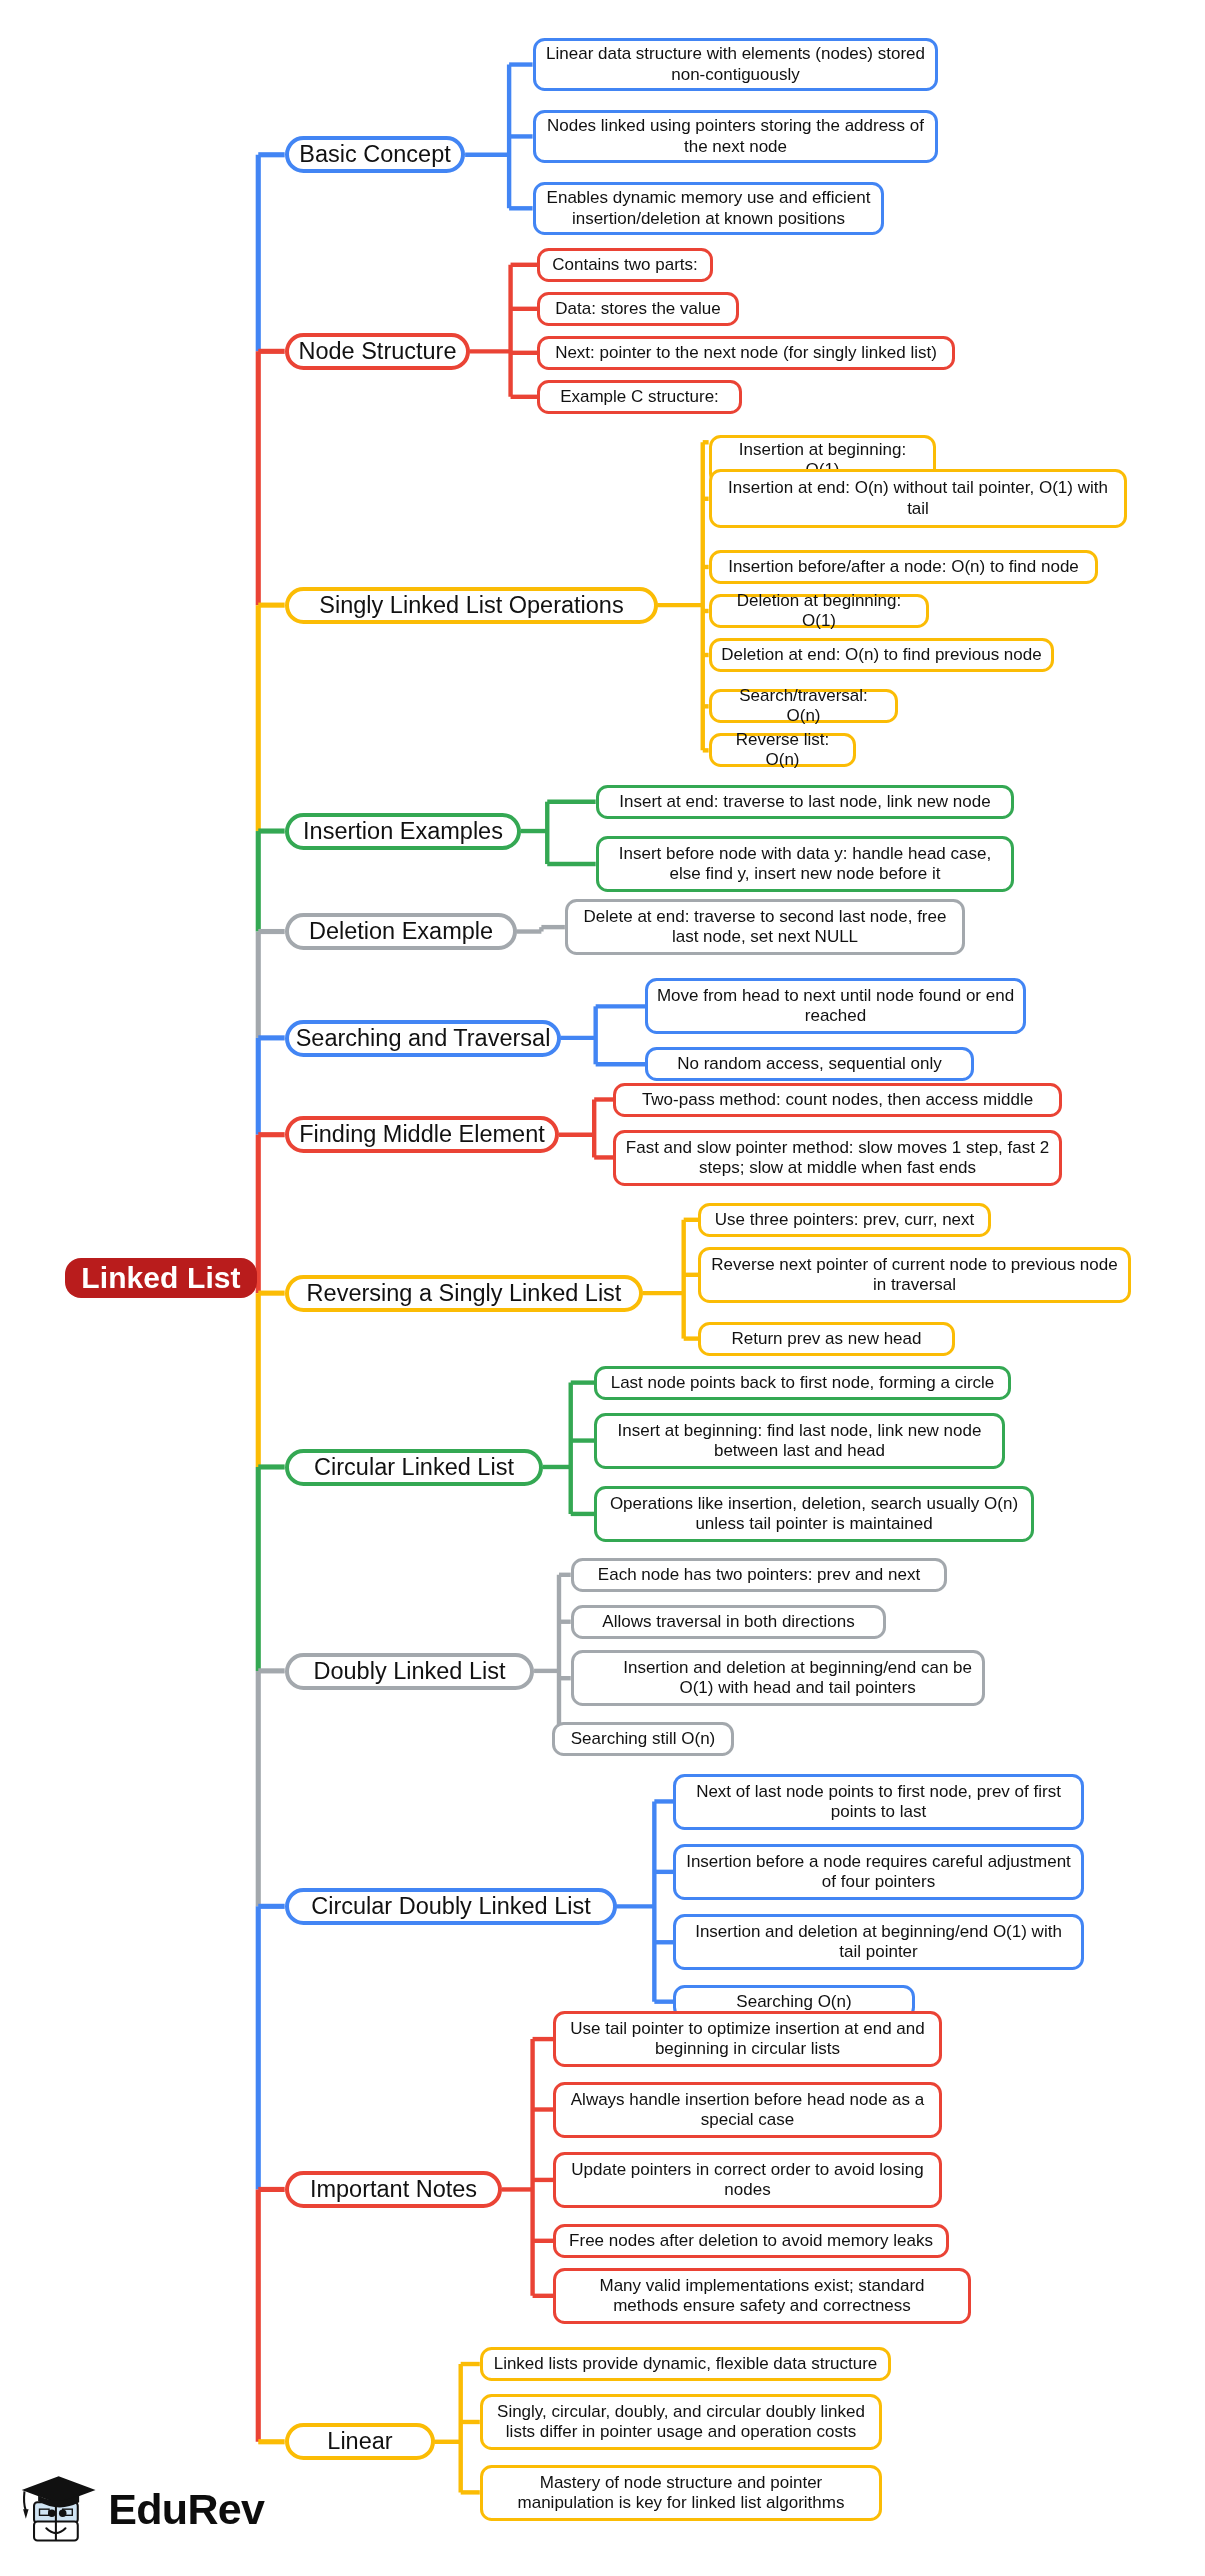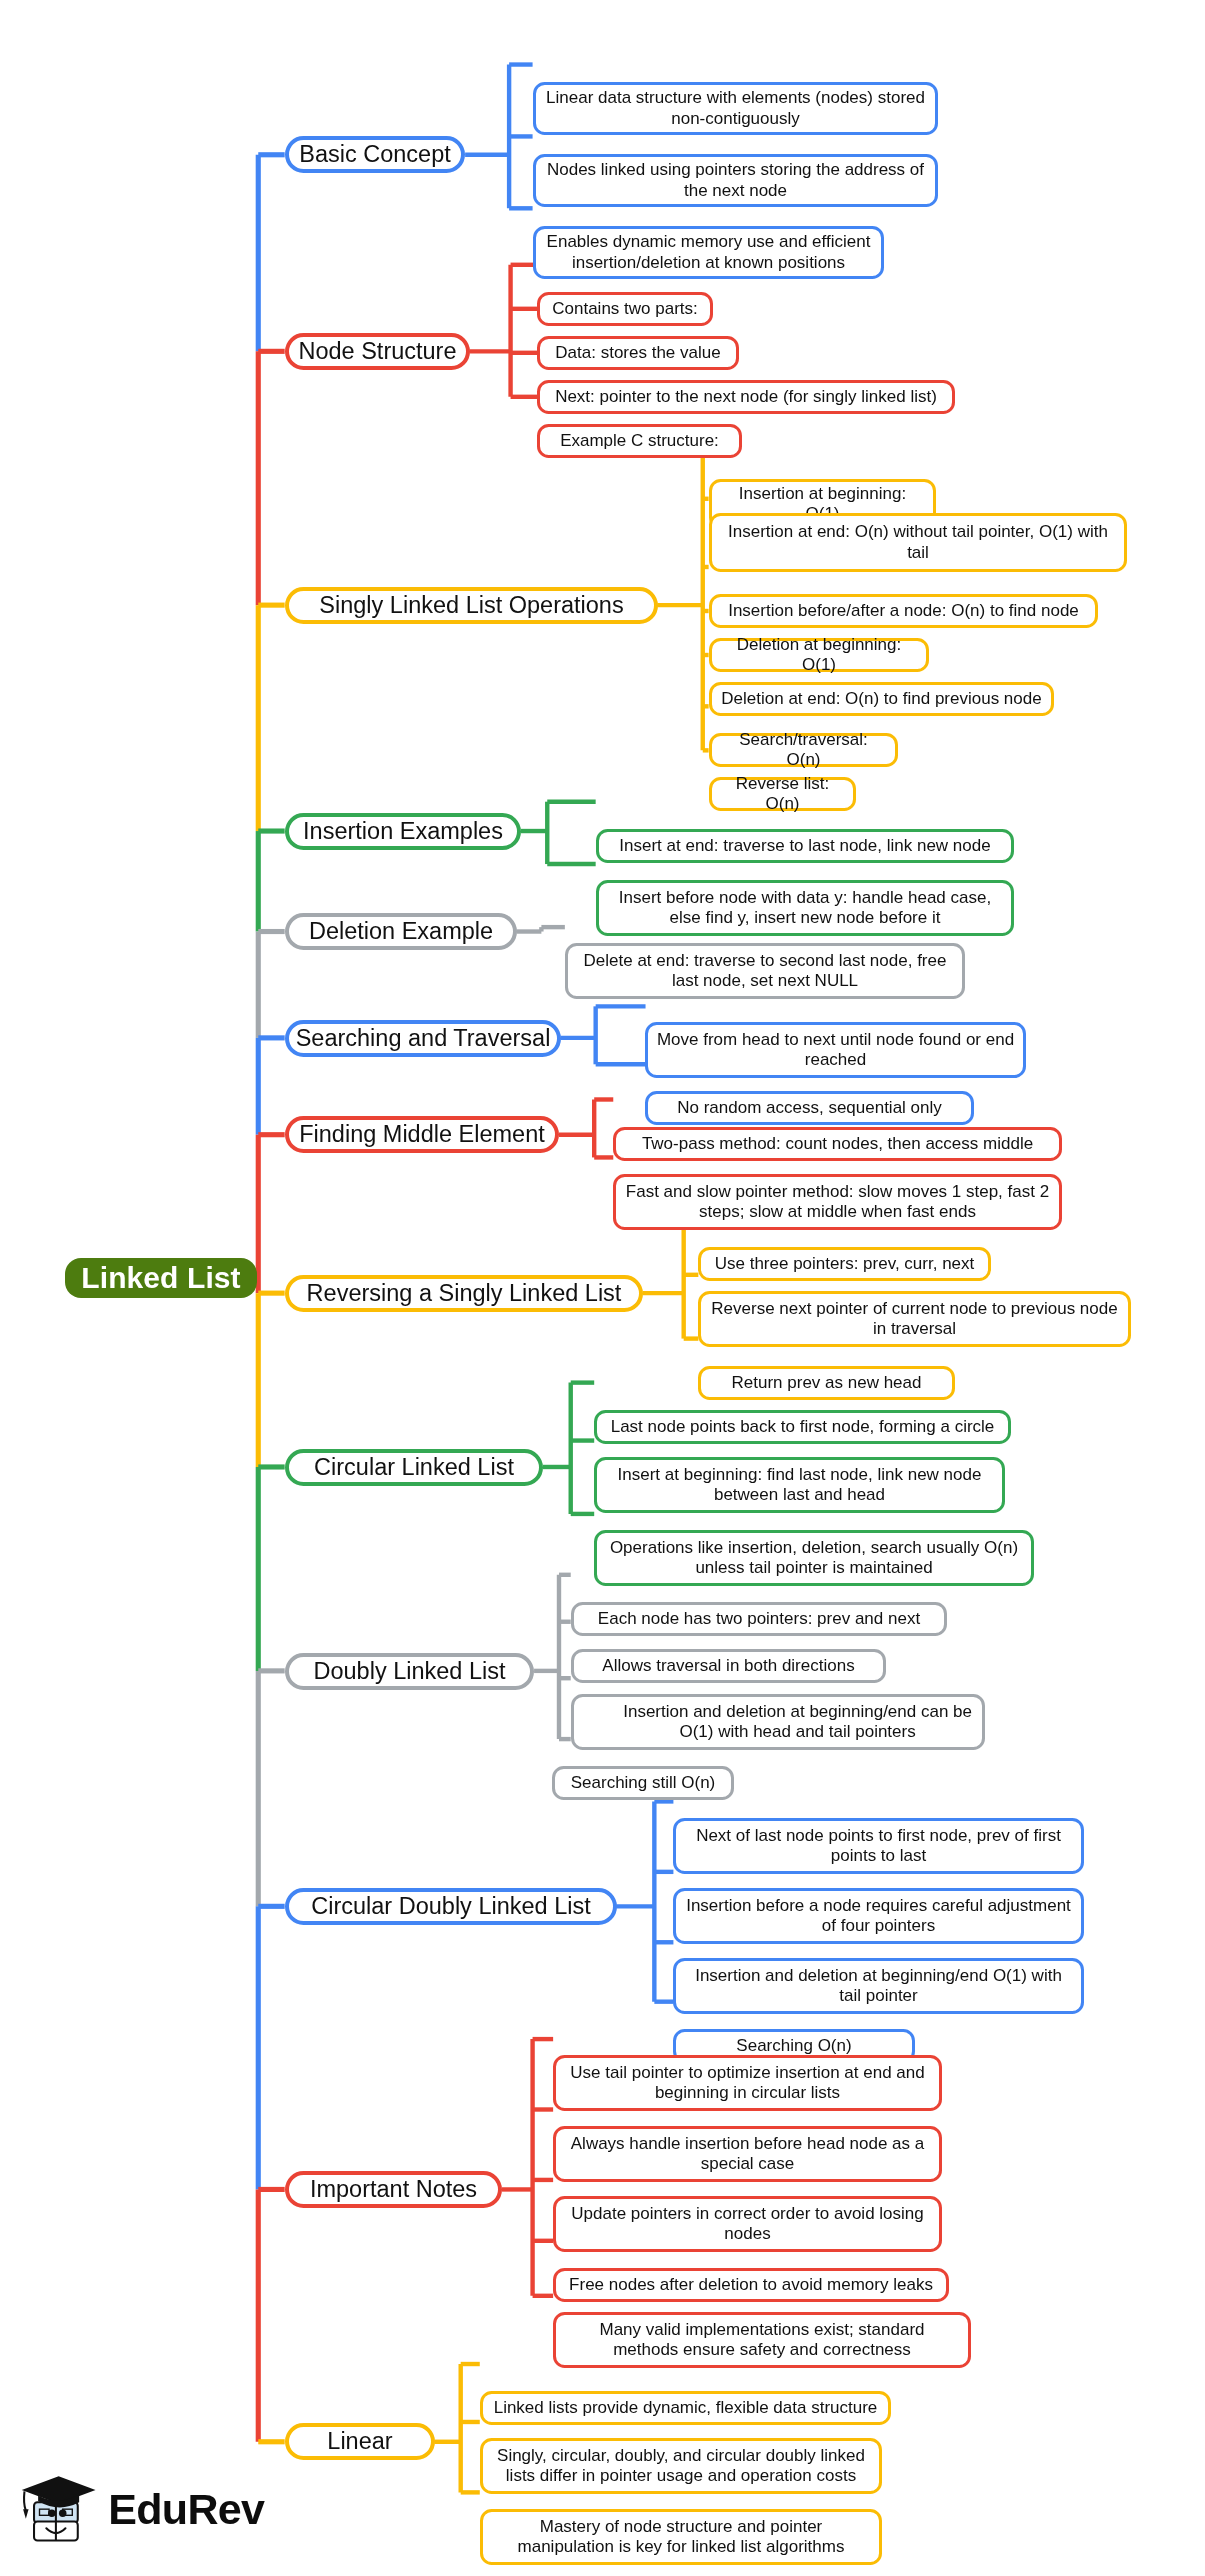--- a/index.html
+++ b/index.html
@@ -36,21 +36,21 @@
     line-height: 1.18;
     padding: 1.5px 8.8px;
     z-index: 5;
   }
 
   .root-node {
     position: absolute;
     display: flex;
     align-items: center;
     justify-content: center;
-    background: #4d7c0f;
+    background: #b91c1c;
     color: #ffffff;
     border-radius: 16px;
     font-size: 30px;
     font-weight: bold;
     letter-spacing: 0.1px;
     z-index: 8;
     padding: 0 16px;
   }
 
   .branch-node {
@@ -59,21 +59,20 @@
     font-size: 23.5px;
     color: #111111;
     white-space: nowrap;
   }
 
   .leaf-node {
     border-width: 3.7px;
     border-radius: 11.7px;
     font-size: 17px;
     color: #111111;
-    margin-top: 44px;
   }
 
   
   .c-blue   { border-color: #4285F4; }
   .c-red    { border-color: #EA4335; }
   .c-yellow { border-color: #FBBC05; }
   .c-green  { border-color: #34A853; }
   .c-gray   { border-color: #A3A8AD; }
 
   

